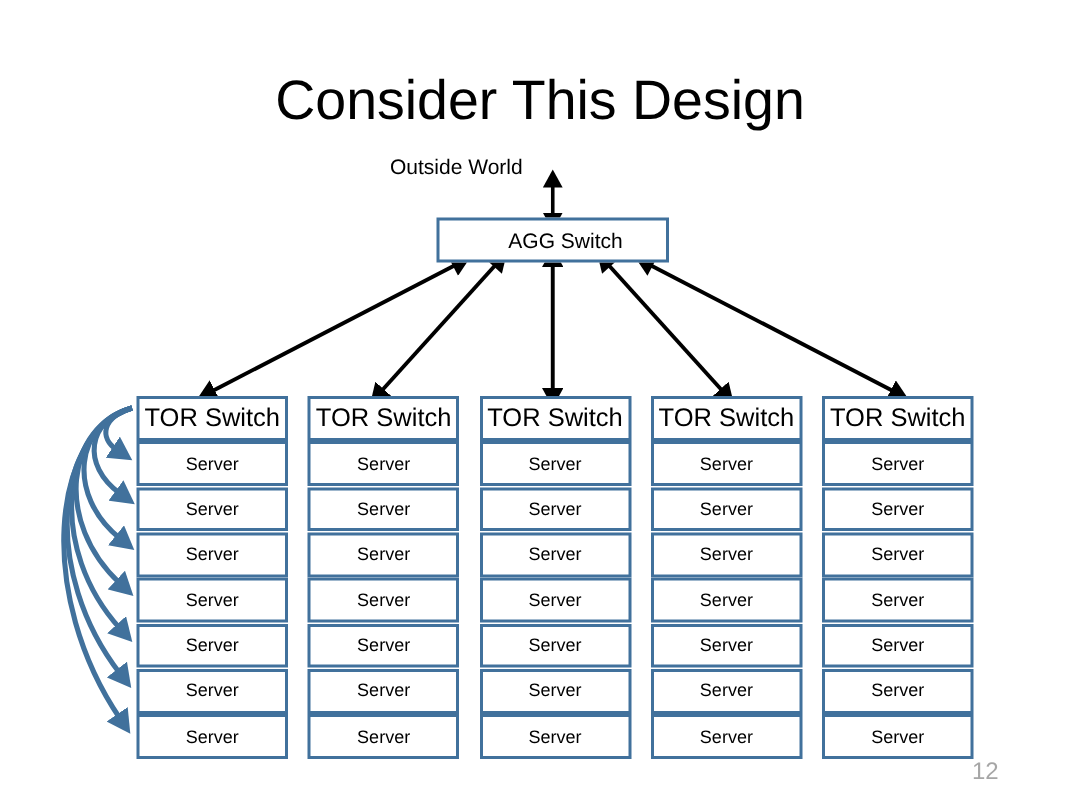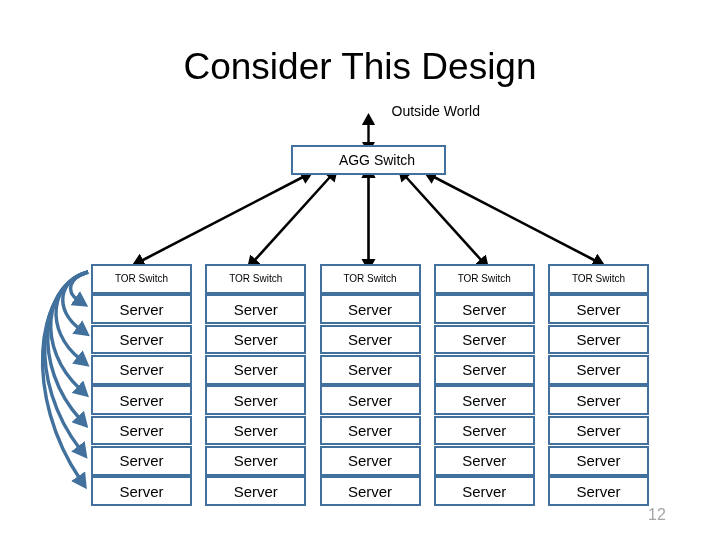--- a/index.html
+++ b/index.html
@@ -32,21 +32,21 @@
     font-weight: normal;
     letter-spacing: 0px;
     white-space: nowrap;
   }
   
   #outside-world-label {
     position: absolute;
     left: 260px;
     top: 102px;
     width: 220px;
-    text-align: right;
+    text-align: left;
     font-size: 14px;
     line-height: 18px;
     color: #000000;
   }
   
   #agg-switch-box {
     position: absolute;
     left: 291px;
     top: 145px;
     width: 155px;
@@ -95,27 +95,27 @@
     background: #ffffff;
     display: flex;
     align-items: center;
     justify-content: center;
     margin-bottom: 0px;
   }
   .rack-cell + .rack-cell {
     margin-top: 0.5px;
   }
   .rack-cell .box-label {
-    font-size: 15px;
+    font-size: 12px;
     line-height: 15px;
     color: #000000;
     white-space: nowrap;
   }
   .rack-cell.tor .box-label {
-    font-size: 10px;
+    font-size: 17px;
   }
   
   #page-number {
     position: absolute;
     left: 648px;
     top: 508px;
     width: 40px;
     text-align: left;
     font-size: 16px;
     line-height: 14px;

